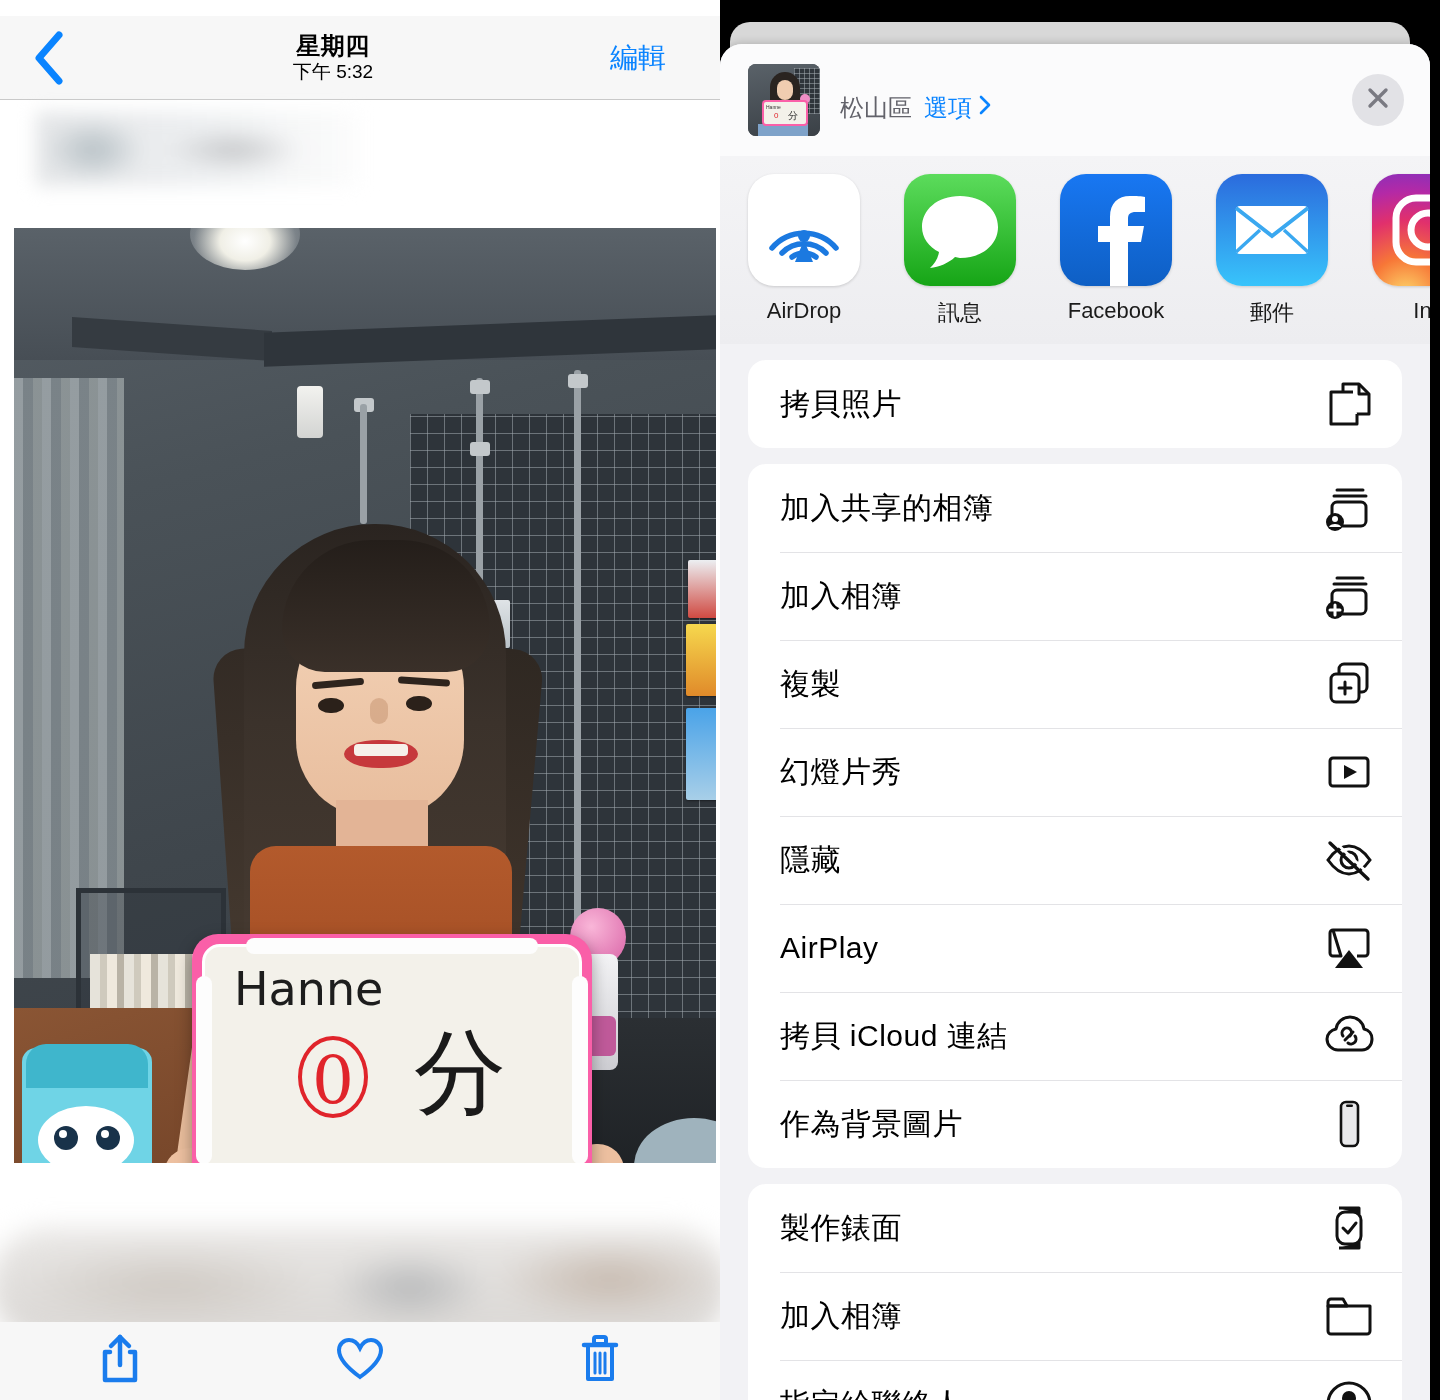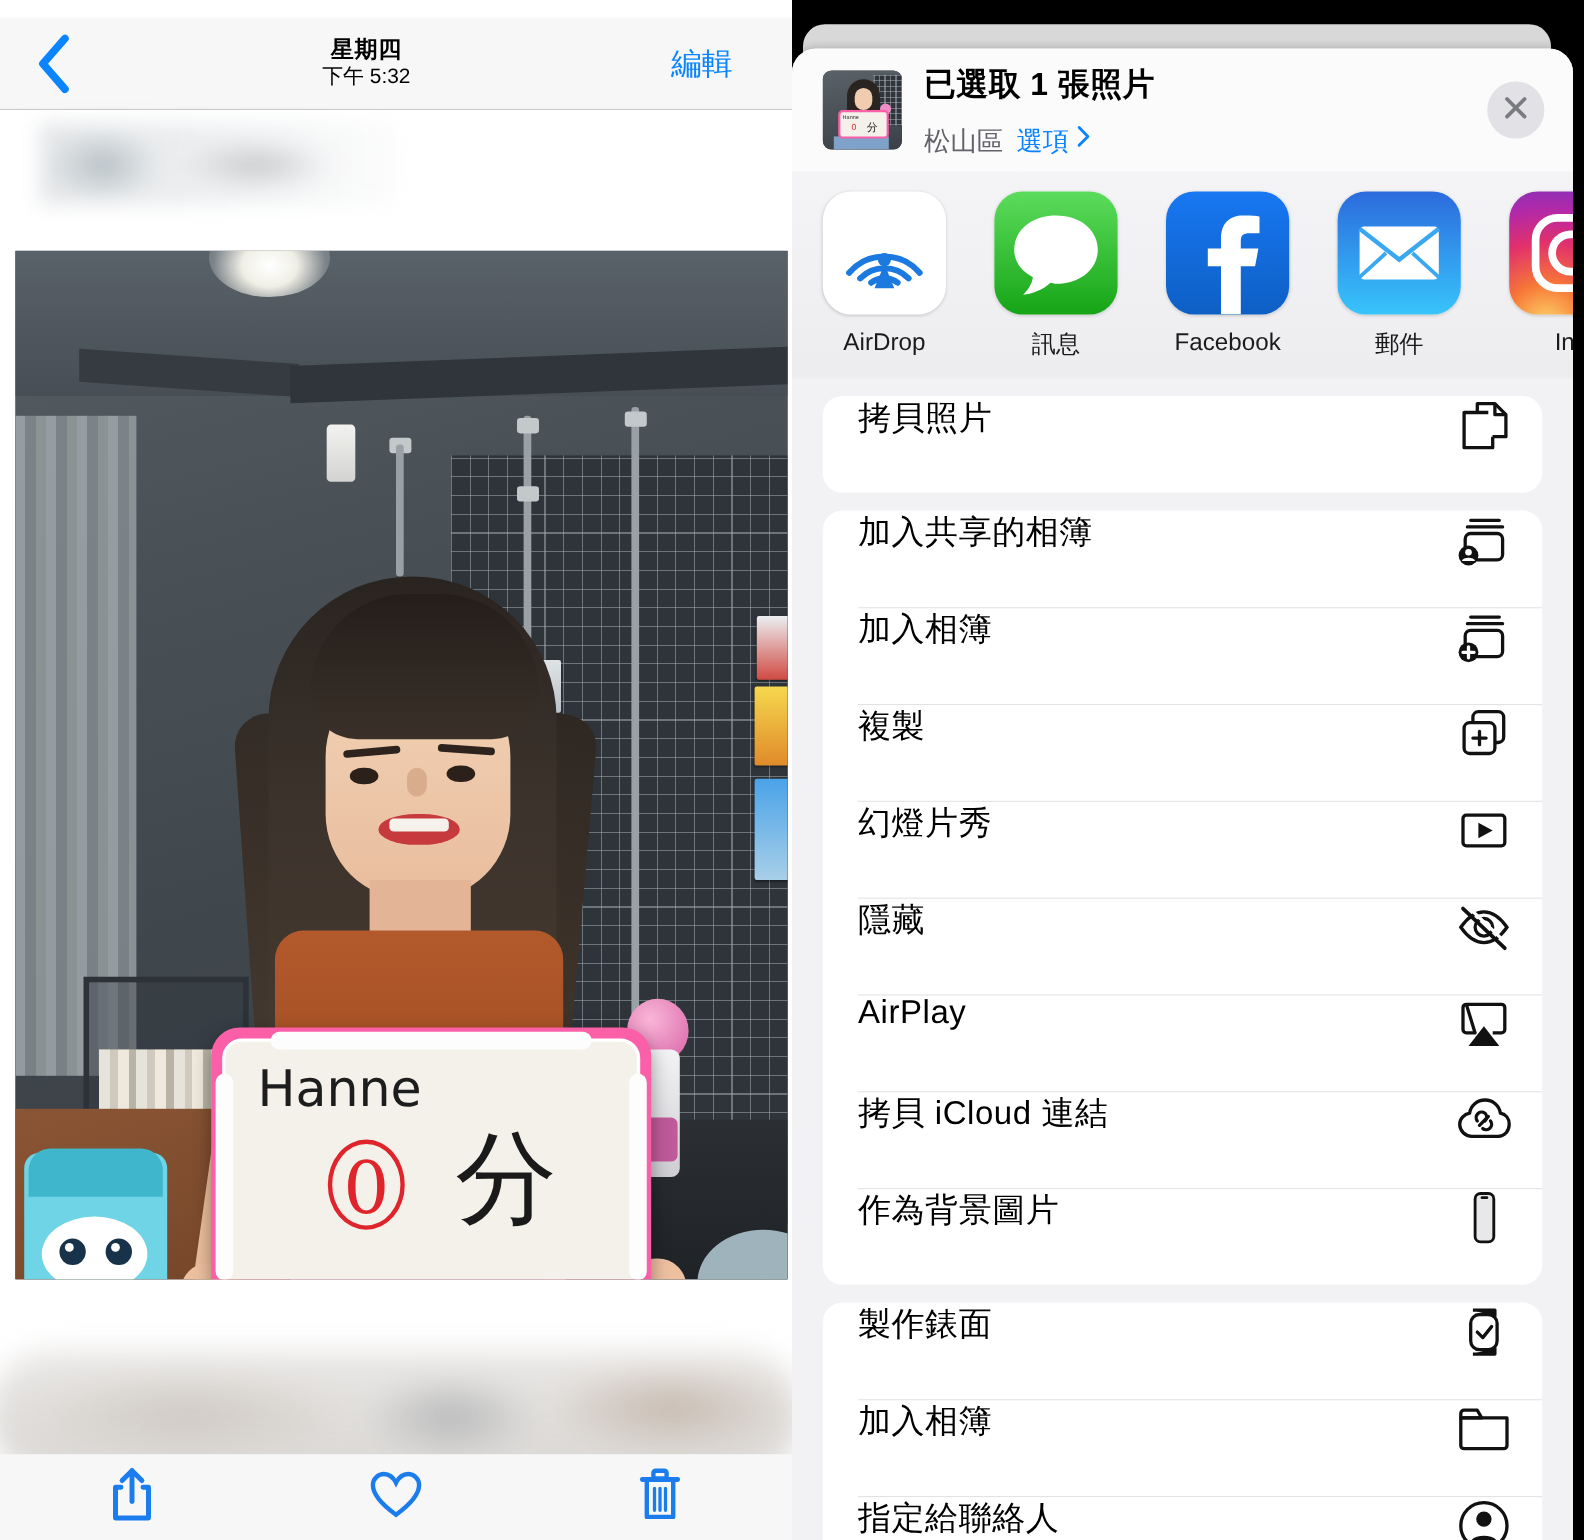--- a/index.html
+++ b/index.html
@@ -24,21 +24,21 @@
   }
   .nav-back {
     width: 96px; height: 84px; display: flex;
     align-items: center; justify-content: center;
   }
   .nav-back svg { display:block; }
   .nav-center {
     flex: 1; text-align: center; line-height: 1.05;
   }
   .nav-title {
-    font-size: 21px; font-weight: 700; color: #000; letter-spacing: .5px;
+    font-size: 24px; font-weight: 700; color: #000; letter-spacing: .5px;
   }
   .nav-sub {
     font-size: 19px; color: #000; margin-top: 3px; font-weight: 400;
   }
   .nav-edit {
     width: 150px; text-align: center; font-size: 28px; color: #0a84ff;
     padding-right: 14px;
   }
 
   
@@ -287,21 +287,21 @@
   .ic-msg { background: linear-gradient(180deg,#5cdc5c,#16a516); }
   .ic-mail { background: linear-gradient(180deg,#2b6bdd,#38c4fb); }
   .ic-fb   { background: linear-gradient(180deg,#1877f2,#0e5fc4); }
   .ic-ig   { background: radial-gradient(circle at 30% 108%, #fdd86b 0%, #f77737 26%, #e1306c 52%, #b429a6 72%, #6a35c9 100%); }
 
   
   .group {
     margin: 16px 28px 0 28px; background: #ffffff; border-radius: 18px; overflow: hidden;
   }
   .row {
-    position: relative; height: 88px; display: flex; align-items: flex-start;
+    position: relative; height: 88px; display: flex; align-items: center;
     padding: 0 26px 0 32px;
     gap: 37px;
   }
   .row + .row::before {
     content:""; position:absolute; left: 32px; right: 0; top: 0; height: 1px;
     background: #e3e3e6;
   }
   .row-lb { flex: 1; font-size: 30px; color: #000; letter-spacing: .5px; }
   .row-ic { width: 54px; height: 54px; flex: none; display:flex; align-items:center; justify-content:center; }
 </style>
@@ -446,21 +446,20 @@
             <div class="tw-face"></div>
           <div class="tw-top"></div>
             <div class="tw-jean"></div>
           <div class="tw-mic"></div>
           <div class="tw-wb"></div>
           <div class="tw-wtxt">Hanne</div>
           <div class="tw-wz">0</div>
           <div class="tw-wf">分</div>
         </div>
         <div class="sh-text">
-          <div class="sh-title">已選取 1 張照片</div>
           <div class="sh-meta">
             <span class="sh-loc">松山區</span>
             <span class="sh-opt">
               <span>選項</span>
               <span>
                 <svg width="14" height="22" viewBox="0 0 14 22">
                   <path d="M3 3 L11 11 L3 19" fill="none" stroke="#0a84ff" stroke-width="2.6" stroke-linecap="round" stroke-linejoin="round"></path>
                 </svg>
               </span>
             </span>

